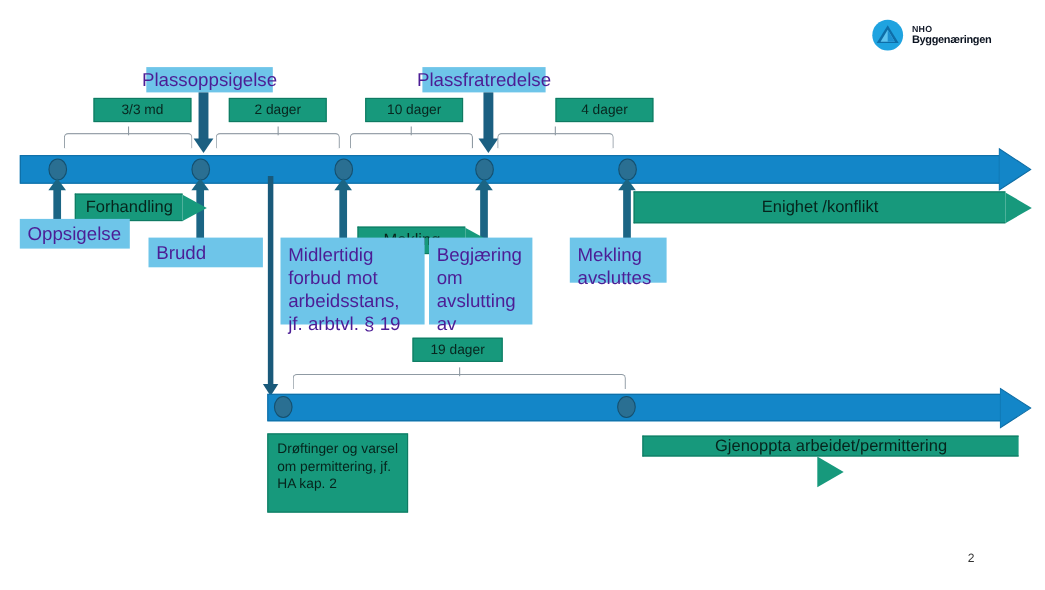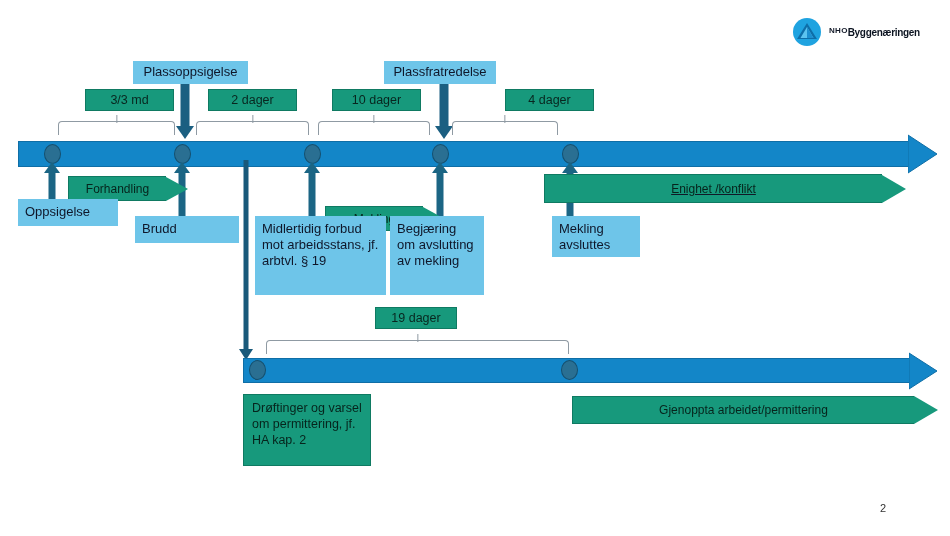--- a/index.html
+++ b/index.html
@@ -10,39 +10,39 @@
     color:#111827;
     overflow:hidden;
     position:relative;
   }
   .stage{position:absolute;left:0;top:0;width:950px;height:536px;}
   .abs{position:absolute;box-sizing:border-box;}
 
   
   .logo{left:792px;top:14px;width:146px;height:36px;display:flex;align-items:center;gap:7px;}
   .logo-mark{width:30px;height:30px;flex:0 0 auto;}
-  .logo-text{display:flex;flex-direction:row;line-height:1;}
+  .logo-text{display:flex;flex-direction:column;line-height:1;}
   .logo-top{font-size:8px;font-weight:bold;color:#111827;letter-spacing:.3px;}
   .logo-main{font-size:10px;font-weight:bold;color:#0b1320;letter-spacing:-.3px;margin-top:1px;}
 
   
   .bar{height:26px;background:#1386c8;border:1px solid #0f6ea6;}
   .node{width:17px;height:20px;border-radius:50%;background:#2a6f92;border:1px solid #15506f;}
 
   
   .green-box{background:#17997c;border:1px solid #0f7a62;display:flex;align-items:center;justify-content:center;
     font-size:12.5px;color:#08261f;text-align:center;}
   .blue-box{background:#6ec5e9;display:flex;align-items:flex-start;justify-content:flex-start;
-    font-size:13px;color:#0f172a;padding:5px 7px;line-height:1.24;}
+    font-size:17px;color:#4c1d95;padding:5px 7px;line-height:1.24;}
   .blue-box.center{align-items:center;}
 
   
   .garrow{position:absolute;display:flex;align-items:center;}
   .garrow .body{background:#17997c;border:1px solid #0f7a62;border-right:none;height:100%;display:flex;align-items:center;justify-content:center;
-    font-size:12px;color:#06241c;box-sizing:border-box;}
+    font-size:15px;color:#06241c;box-sizing:border-box;}
   .garrow .tip{width:0;height:0;flex:0 0 auto;}
 
   
   .uparrow{position:absolute;}
   .uparrow .shaft{position:absolute;left:50%;transform:translateX(-50%);bottom:0;width:7px;background:#1b6584;}
   .uparrow .head{position:absolute;left:50%;transform:translateX(-50%);top:0;width:0;height:0;
     border-left:8px solid transparent;border-right:8px solid transparent;border-bottom:11px solid #1b6584;}
 
   
   .downarrow{position:absolute;}
@@ -156,38 +156,38 @@
   </div>
 
   <div class="garrow" style="left:68px;top:176px;width:120px;height:25px;">
     <span class="body" style="width:98px;">Forhandling</span>
     <span class="tip" style="border-top:12.5px solid transparent;border-bottom:12.5px solid transparent;border-left:22px solid #17997c;"></span>
   </div>
   <div class="garrow" style="left:325px;top:176px;width:120px;height:25px;margin-top:30px;">
     <span class="body" style="width:98px;">Mekling</span>
     <span class="tip" style="border-top:12.5px solid transparent;border-bottom:12.5px solid transparent;border-left:22px solid #17997c;"></span>
   </div>
-  <div class="garrow" style="left:544px;top:174px;width:362px;height:29px;text-decoration:underline;">
+  <div class="garrow" style="left:576px;top:174px;width:362px;height:29px;">
     <span class="body" style="width:338px;">Enighet /konflikt</span>
     <span class="tip" style="border-top:14.5px solid transparent;border-bottom:14.5px solid transparent;border-left:24px solid #17997c;"></span>
   </div>
 
   <div class="abs blue-box center" style="left:18px;top:199px;width:100px;height:27px;">
     <span>Oppsigelse</span>
   </div>
   <div class="abs blue-box center" style="left:135px;top:216px;width:104px;height:27px;">
     <span>Brudd</span>
   </div>
   <div class="abs blue-box" style="left:255px;top:216px;width:131px;height:79px;">
     <span>Midlertidig forbud mot arbeidsstans, jf. arbtvl. § 19</span>
   </div>
   <div class="abs blue-box" style="left:390px;top:216px;width:94px;height:79px;">
     <span>Begjæring om avslutting av mekling</span>
   </div>
-  <div class="abs blue-box" style="left:518px;top:216px;width:88px;height:41px;margin-left:34px;">
+  <div class="abs blue-box" style="left:518px;top:216px;width:88px;height:41px;">
     <span>Mekling avsluttes</span>
   </div>
 
   <div class="downarrow thin abs" style="left:238px;top:160px;width:16px;height:200px;">
     <span class="shaft" style="height:190px;"></span>
     <span class="head"></span>
   </div>
 
   <div class="abs green-box" style="left:375px;top:307px;width:82px;height:22px;">
     <span>19 dager</span>
@@ -204,20 +204,20 @@
         </svg>
     </div>
     <span class="abs node" style="left:6px;top:8px;"></span>
     <span class="abs node" style="left:318px;top:8px;"></span>
   </div>
 
   <div class="abs green-box" style="left:243px;top:394px;width:128px;height:72px;justify-content:flex-start;align-items:flex-start;padding:6px 8px;text-align:left;line-height:1.26;font-size:12.5px;color:#06241c;">
     <span>Drøftinger og varsel om permittering, jf. HA kap. 2</span>
   </div>
 
-  <div class="garrow" style="left:572px;top:396px;width:366px;height:28px;">
+  <div class="garrow" style="left:572px;top:396px;width:366px;height:28px;flex-direction:column;">
     <span class="body" style="width:342px;">Gjenoppta arbeidet/permittering</span>
     <span class="tip" style="border-top:14px solid transparent;border-bottom:14px solid transparent;border-left:24px solid #17997c;"></span>
   </div>
 
   <span class="pagenum">2</span>
 
 </div>
 
 </body></html>

